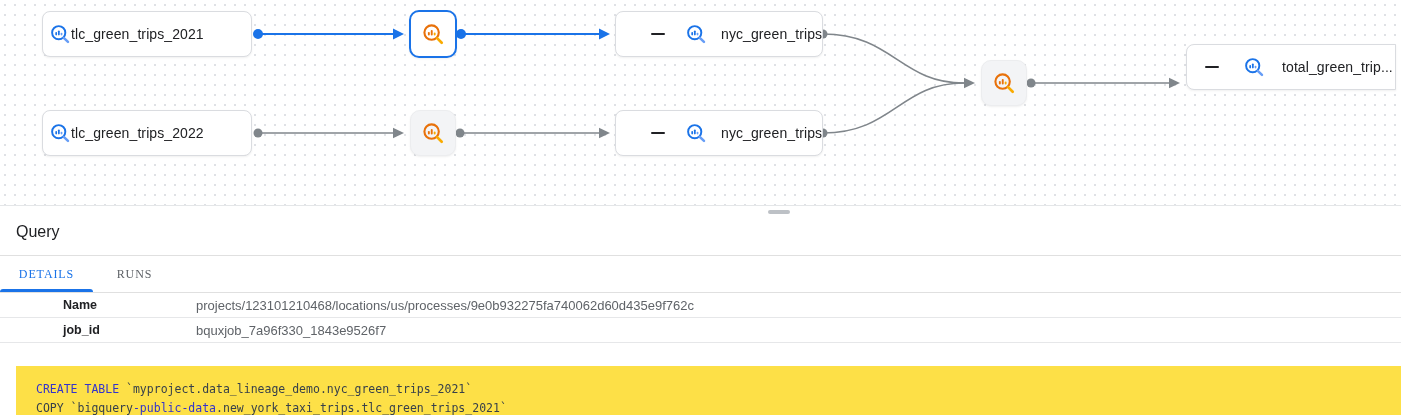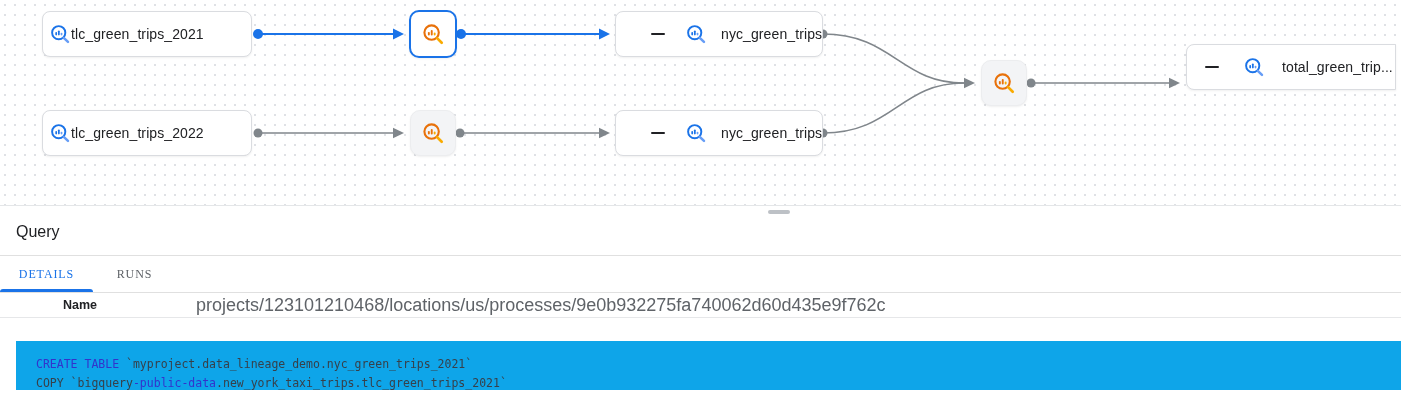--- a/index.html
+++ b/index.html
@@ -65,24 +65,24 @@
 
   .detail-row {
     display: flex; align-items: center; height: 25px;
     border-bottom: 1px solid #e6e7e9;
     padding-left: 47px;
   }
   .detail-label {
     width: 149px; padding-left: 16px; flex: none;
     font-size: 12.5px; font-weight: 700; color: #202124;
   }
-  .detail-value { font-size: 18px; color: #5f6368; white-space: nowrap; }
+  .detail-value { font-size: 13px; color: #5f6368; white-space: nowrap; }
 
   .code-block {
-    margin: 23px 0 0 16px; height: 49px; background: #0ea5e9;
+    margin: 23px 0 0 16px; height: 49px; background: #fde047;
     padding: 14px 0 0 20px; overflow: hidden;
   }
   .code-line {
     font-family: "DejaVu Sans Mono", "Liberation Mono", monospace;
     font-size: 11.5px; line-height: 19px; color: #37404a; white-space: pre;
   }
   .code-line .kw { color: #3333cc; }
 </style>
 </head>
 <body>
@@ -216,20 +216,24 @@
     <div class="tab tab-runs">
       <span>RUNS</span>
     </div>
   </div>
 
   <div>
       <div class="detail-row">
         <span class="detail-label">Name</span>
         <span class="detail-value">projects/123101210468/locations/us/processes/9e0b932275fa740062d60d435e9f762c</span>
       </div>
+      <div class="detail-row">
+        <span class="detail-label">job_id</span>
+        <span class="detail-value">bquxjob_7a96f330_1843e9526f7</span>
+      </div>
     </div>
 
   <div class="code-block">
     <div>
         <div class="code-line"><span class="kw">CREATE TABLE</span><span> `myproject.data_lineage_demo.nyc_green_trips_2021`</span></div>
         <div class="code-line"><span>COPY `bigquery</span><span class="kw">-public-data</span><span>.new_york_taxi_trips.tlc_green_trips_2021`</span></div>
       </div>
   </div>
 </div>
 

